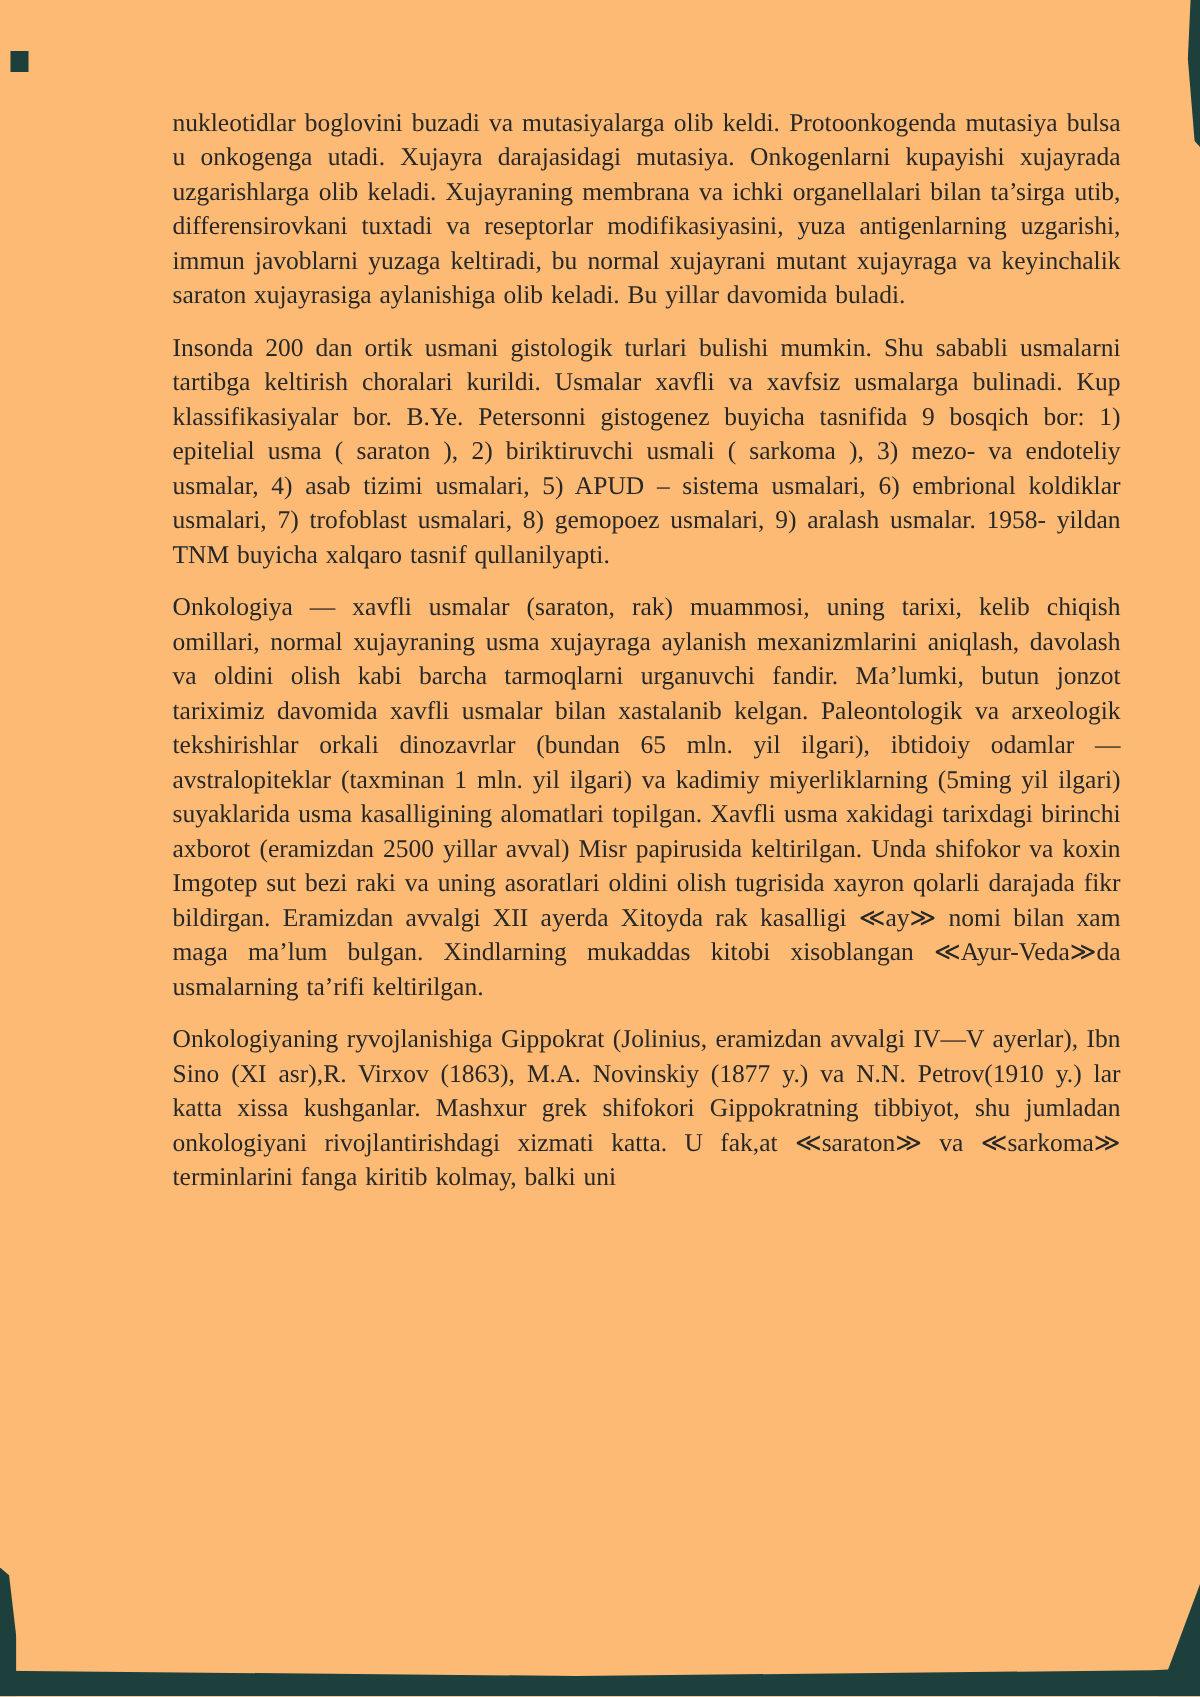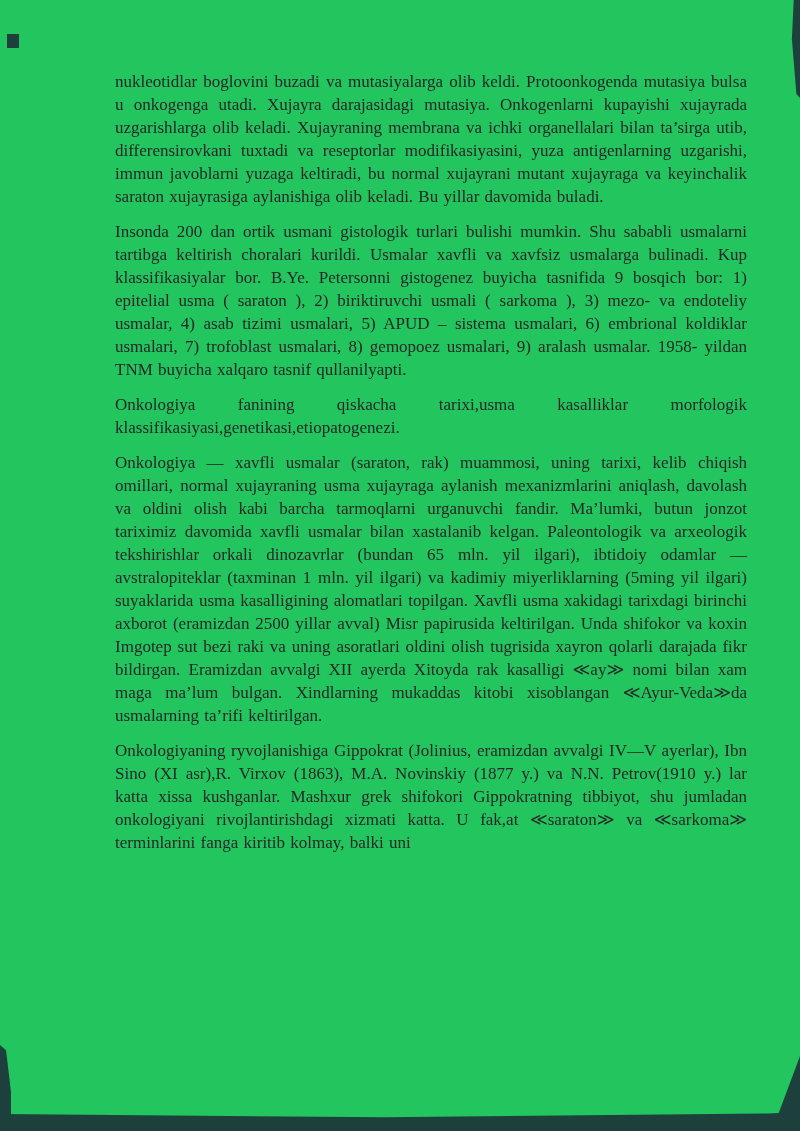--- a/index.html
+++ b/index.html
@@ -12,21 +12,21 @@
     background: #ffffff;
     position: relative;
     overflow: hidden;
     font-family: "Liberation Serif", "DejaVu Serif", serif;
   }
   .page {
     position: absolute;
     left: 0; top: 0;
     width: 800px;
     height: 1131px;
-    background: #22c55e;
+    background: #fdba74;
   }
   .text-block {
     position: absolute;
     left: 115px;
     top: 70px;
     width: 632px;
     color: #272727;
   }
   .text-block p {
     margin: 0 0 12px 0;
@@ -67,21 +67,20 @@
   }
 </style>
 </head>
 <body>
 
 <div class="page">
 
   <div class="text-block">
     <p>nukleotidlar boglovini buzadi va mutasiyalarga olib keldi. Protoonkogenda mutasiya bulsa u onkogenga utadi. Xujayra darajasidagi mutasiya. Onkogenlarni kupayishi xujayrada uzgarishlarga olib keladi. Xujayraning membrana va ichki organellalari bilan ta’sirga utib, differensirovkani tuxtadi va reseptorlar modifikasiyasini, yuza antigenlarning uzgarishi, immun javoblarni yuzaga keltiradi, bu normal xujayrani mutant xujayraga va keyinchalik saraton xujayrasiga aylanishiga olib keladi. Bu yillar davomida buladi.</p>
     <p>Insonda 200 dan ortik usmani gistologik turlari bulishi mumkin. Shu sababli usmalarni tartibga keltirish choralari kurildi. Usmalar xavfli va xavfsiz usmalarga bulinadi. Kup klassifikasiyalar bor. B.Ye. Petersonni gistogenez buyicha tasnifida 9 bosqich bor: 1) epitelial usma ( saraton ), 2) biriktiruvchi usmali ( sarkoma ), 3) mezo- va endoteliy usmalar, 4) asab tizimi usmalari, 5) APUD – sistema usmalari, 6) embrional koldiklar usmalari, 7) trofoblast usmalari, 8) gemopoez usmalari, 9) aralash usmalar. 1958- yildan TNM buyicha xalqaro tasnif qullanilyapti.</p>
-    <p>Onkologiya fanining qiskacha tarixi,usma kasalliklar morfologik klassifikasiyasi,genetikasi,etiopatogenezi.</p>
     <p>Onkologiya — xavfli usmalar (saraton, rak) muammosi, uning tarixi, kelib chiqish omillari, normal xujayraning usma xujayraga aylanish mexanizmlarini aniqlash, davolash va oldini olish kabi barcha tarmoqlarni urganuvchi fandir. Ma’lumki, butun jonzot tariximiz davomida xavfli usmalar bilan xastalanib kelgan. Paleontologik va arxeologik tekshirishlar orkali dinozavrlar (bundan 65 mln. yil ilgari), ibtidoiy odamlar — avstralopiteklar (taxminan 1 mln. yil ilgari) va kadimiy miyerliklarning (5ming yil ilgari) suyaklarida usma kasalligining alomatlari topilgan. Xavfli usma xakidagi tarixdagi birinchi axborot (eramizdan 2500 yillar avval) Misr papirusida keltirilgan. Unda shifokor va koxin Imgotep sut bezi raki va uning asoratlari oldini olish tugrisida xayron qolarli darajada fikr bildirgan. Eramizdan avvalgi XII ayerda Xitoyda rak kasalligi ≪ay≫ nomi bilan xam maga ma’lum bulgan. Xindlarning mukaddas kitobi xisoblangan ≪Ayur-Veda≫da usmalarning ta’rifi keltirilgan.</p>
     <p>Onkologiyaning ryvojlanishiga Gippokrat (Jolinius, eramizdan avvalgi IV—V ayerlar), Ibn Sino (XI asr),R. Virxov (1863), M.A. Novinskiy (1877 y.) va N.N. Petrov(1910 y.) lar katta xissa kushganlar. Mashxur grek shifokori Gippokratning tibbiyot, shu jumladan onkologiyani rivojlantirishdagi xizmati katta. U fak,at ≪saraton≫ va ≪sarkoma≫ terminlarini fanga kiritib kolmay, balki uni</p>
   </div>
 
   <div class="scan-mark mark-top-left"></div>
   <div class="scan-mark mark-right-top"></div>
   <div class="scan-mark mark-bottom-left"></div>
   <div class="scan-mark mark-bottom-band"></div>
   <div class="scan-mark mark-bottom-right"></div>
 

